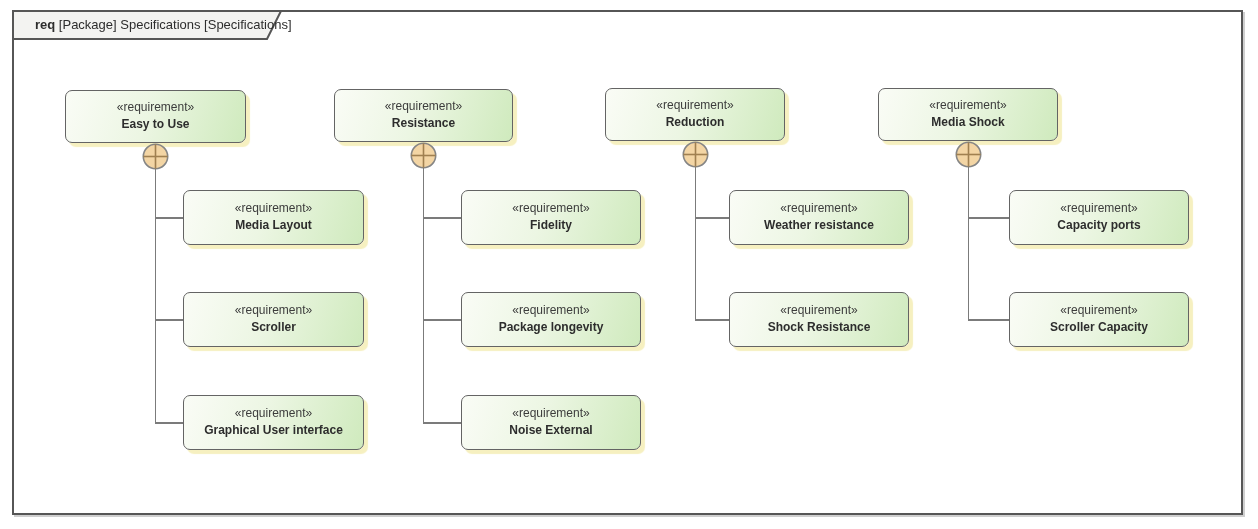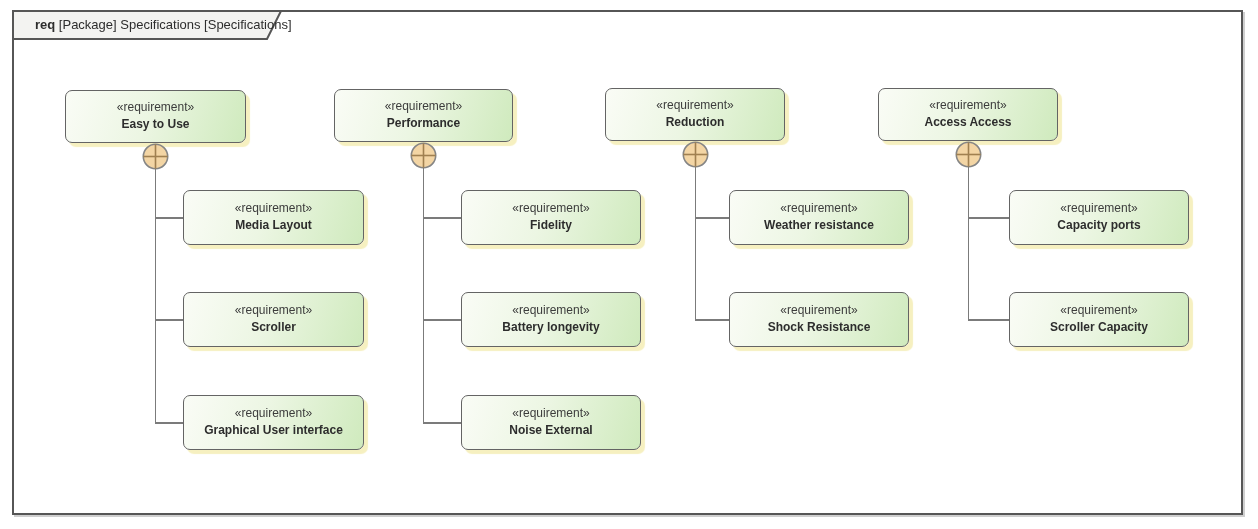--- a/index.html
+++ b/index.html
@@ -79,38 +79,38 @@
     <span class="stereo">«requirement»</span>
     <span class="rname">Scroller</span>
   </div>
   <div class="req-box" style="left:183px;top:395px;width:181px;height:55px;">
     <span class="stereo">«requirement»</span>
     <span class="rname">Graphical User interface</span>
   </div>
 
   <div class="req-box" style="left:334px;top:89px;width:179px;height:53px;">
     <span class="stereo">«requirement»</span>
-    <span class="rname">Performance</span>
+    <span class="rname">Resistance</span>
   </div>
   <svg class="crosshair" style="left:410px;top:142px;" viewBox="0 0 27 27">
     <circle cx="13.5" cy="13.5" r="12.2"></circle>
     <line x1="1.3" y1="13.5" x2="25.7" y2="13.5"></line>
     <line x1="13.5" y1="1.3" x2="13.5" y2="25.7"></line>
   </svg>
   <div class="trunk" style="left:422.5px;top:168px;height:255px;"></div>
   <div class="branch" style="left:423px;top:217px;width:38px;"></div>
   <div class="branch" style="left:423px;top:319px;width:38px;"></div>
   <div class="branch" style="left:423px;top:422px;width:38px;"></div>
   <div class="req-box" style="left:461px;top:190px;width:180px;height:55px;">
     <span class="stereo">«requirement»</span>
     <span class="rname">Fidelity</span>
   </div>
   <div class="req-box" style="left:461px;top:292px;width:180px;height:55px;">
     <span class="stereo">«requirement»</span>
-    <span class="rname">Battery longevity</span>
+    <span class="rname">Package longevity</span>
   </div>
   <div class="req-box" style="left:461px;top:395px;width:180px;height:55px;">
     <span class="stereo">«requirement»</span>
     <span class="rname">Noise External</span>
   </div>
 
   <div class="req-box" style="left:605px;top:88px;width:180px;height:53px;">
     <span class="stereo">«requirement»</span>
     <span class="rname">Reduction</span>
   </div>
@@ -126,21 +126,21 @@
     <span class="stereo">«requirement»</span>
     <span class="rname">Weather resistance</span>
   </div>
   <div class="req-box" style="left:729px;top:292px;width:180px;height:55px;">
     <span class="stereo">«requirement»</span>
     <span class="rname">Shock Resistance</span>
   </div>
 
   <div class="req-box" style="left:878px;top:88px;width:180px;height:53px;">
     <span class="stereo">«requirement»</span>
-    <span class="rname">Access Access</span>
+    <span class="rname">Media Shock</span>
   </div>
   <svg class="crosshair" style="left:955px;top:141px;" viewBox="0 0 27 27">
     <circle cx="13.5" cy="13.5" r="12.2"></circle>
     <line x1="1.3" y1="13.5" x2="25.7" y2="13.5"></line>
     <line x1="13.5" y1="1.3" x2="13.5" y2="25.7"></line>
   </svg>
   <div class="trunk" style="left:967.5px;top:167px;height:153px;"></div>
   <div class="branch" style="left:968px;top:217px;width:41px;"></div>
   <div class="branch" style="left:968px;top:319px;width:41px;"></div>
   <div class="req-box" style="left:1009px;top:190px;width:180px;height:55px;">

